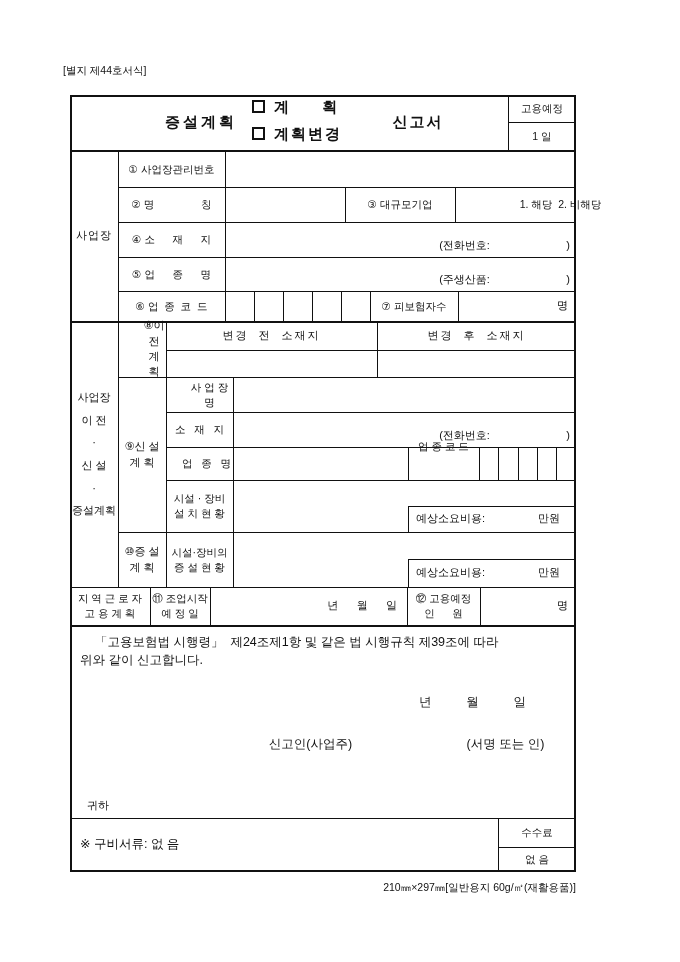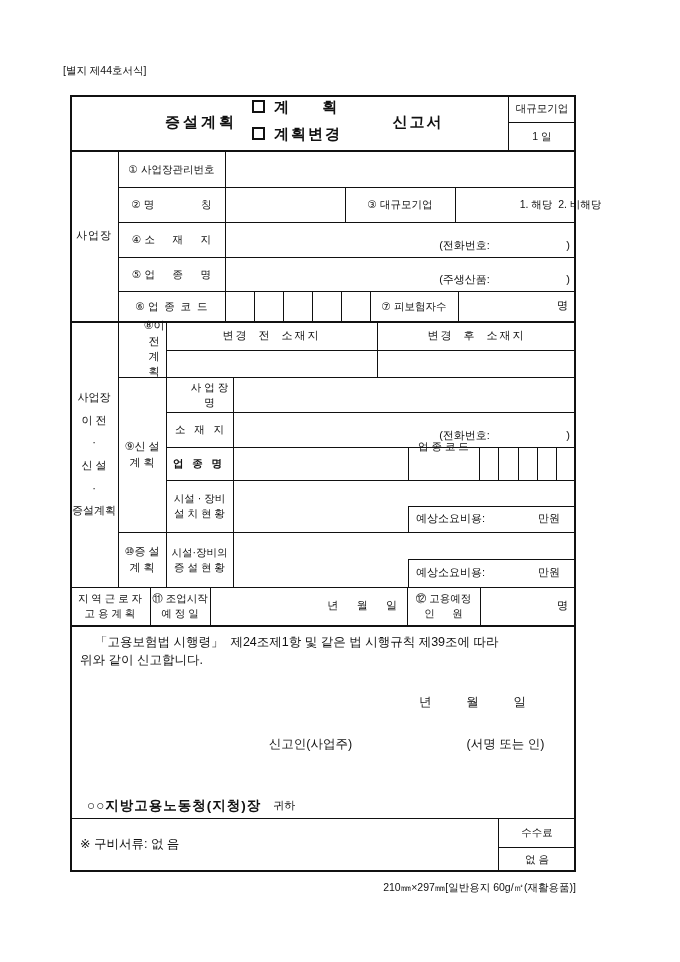--- a/index.html
+++ b/index.html
@@ -80,21 +80,21 @@
     <div class="ln" style="left: 480px; top: 587px; width: 1px; height: 38px;"></div>
     <div class="ln" style="left: 498px; top: 818px; width: 1px; height: 54px;"></div>
   </div>
 
 <div class="cell title" style="left:145px;top:108px;width:112px;height:26px;">증설계획</div>
 <span class="chk" style="left:252px;top:100px;"></span>
 <div class="cell l title" style="left:274px;top:97px;width:108px;height:19px;letter-spacing:0;">계        획</div>
 <span class="chk" style="left:252px;top:127px;"></span>
 <div class="cell l title" style="left:274px;top:124px;width:108px;height:19px;letter-spacing:2px;">계획변경</div>
 <div class="cell title" style="left:381px;top:110px;width:74px;height:22px;letter-spacing:2px;">신고서</div>
-<div class="cell small" style="left:508px;top:95px;width:68px;height:27px;">대규모기업</div>
+<div class="cell small" style="left:508px;top:95px;width:68px;height:27px;">고용예정</div>
 <div class="cell small" style="left:508px;top:122px;width:68px;height:28px;">1 일</div>
 
 <div class="cell" style="left:70px;top:150px;width:48px;height:171px;letter-spacing:1px;">사업장</div>
 
 <div class="cell small" style="left:118px;top:152px;width:107px;height:35px;">① 사업장관리번호</div>
 <div class="inputcell" style="left:226px;top:153px;width:349px;height:33px;"></div>
 
 <div class="cell small" style="left:118px;top:187px;width:107px;height:35px;">② 명                칭</div>
 <div class="inputcell" style="left:226px;top:188px;width:118px;height:33px;"></div>
 <div class="cell small" style="left:345px;top:187px;width:110px;height:35px;">③ 대규모기업</div>
@@ -134,21 +134,21 @@
 <div class="cell" style="left:118px;top:377px;width:48px;height:155px;">⑨신 설
 계 획</div>
 
 <div class="cell small" style="left:166px;top:377px;width:67px;height:35px;padding-left:20px;">사 업 장 명</div>
 <div class="inputcell" style="left:234px;top:378px;width:341px;height:33px;"></div>
 
 <div class="cell small" style="left:166px;top:412px;width:67px;height:35px;">소   재   지</div>
 <div class="inputcell" style="left:234px;top:413px;width:341px;height:33px;"></div>
 <div class="cell r" style="left:340px;top:428px;width:230px;height:16px;">(전화번호:                         )</div>
 
-<div class="cell small" style="left:164px;top:447px;width:67px;height:33px;font-weight:bold;">업   종   명</div>
+<div class="cell small" style="left:173px;top:447px;width:67px;height:33px;">업   종   명</div>
 <div class="inputcell" style="left:234px;top:448px;width:173px;height:31px;"></div>
 <div class="cell small" style="left:408px;top:430px;width:71px;height:33px;">업 종 코 드</div>
 <div class="inputcell" style="left:480px;top:448px;width:17px;height:31px;"></div>
 <div class="inputcell" style="left:499px;top:448px;width:17px;height:31px;"></div>
 <div class="inputcell" style="left:519px;top:448px;width:17px;height:31px;"></div>
 <div class="inputcell" style="left:538px;top:448px;width:17px;height:31px;"></div>
 <div class="inputcell" style="left:557px;top:448px;width:17px;height:31px;"></div>
 
 <div class="cell small" style="left:166px;top:480px;width:67px;height:52px;">시설 · 장비
 설 치 현 황</div>
@@ -176,21 +176,20 @@
 <div class="cell small" style="left:407px;top:587px;width:73px;height:38px;">⑫ 고용예정
 인      원</div>
 <div class="cell r" style="left:480px;top:587px;width:96px;height:38px;padding-right:8px;">명</div>
 
 <div class="cell l decl" style="left:95px;top:634px;width:476px;height:18px;">「고용보험법 시행령」  제24조제1항 및 같은 법 시행규칙 제39조에 따라</div>
 <div class="cell l decl" style="left:80px;top:652px;width:320px;height:18px;">위와 같이 신고합니다.</div>
 <div class="cell decl" style="left:375px;top:694px;width:195px;height:18px;">년          월          일</div>
 <div class="cell decl" style="left:228px;top:736px;width:165px;height:18px;">신고인(사업주)</div>
 <div class="cell decl" style="left:438px;top:736px;width:135px;height:18px;">(서명 또는 인)</div>
 <div class="cell l" style="left:87px;top:796px;width:330px;height:20px;gap:12px;">
-  <span class="bold" style="font-size:13.5px;letter-spacing:1px;">○○지방고용노동청(지청)장</span>
   <span style="font-size:11px;">귀하</span>
 </div>
 
 <div class="cell l decl" style="left:80px;top:818px;width:410px;height:54px;">※ 구비서류: 없 음</div>
 <div class="cell small" style="left:498px;top:818px;width:78px;height:29px;">수수료</div>
 <div class="cell small" style="left:498px;top:847px;width:78px;height:25px;">없 음</div>
 
 <div class="cell r small" style="left:290px;top:879px;width:286px;height:16px;">210㎜×297㎜[일반용지 60g/㎡(재활용품)]</div>
 
 </body></html>

